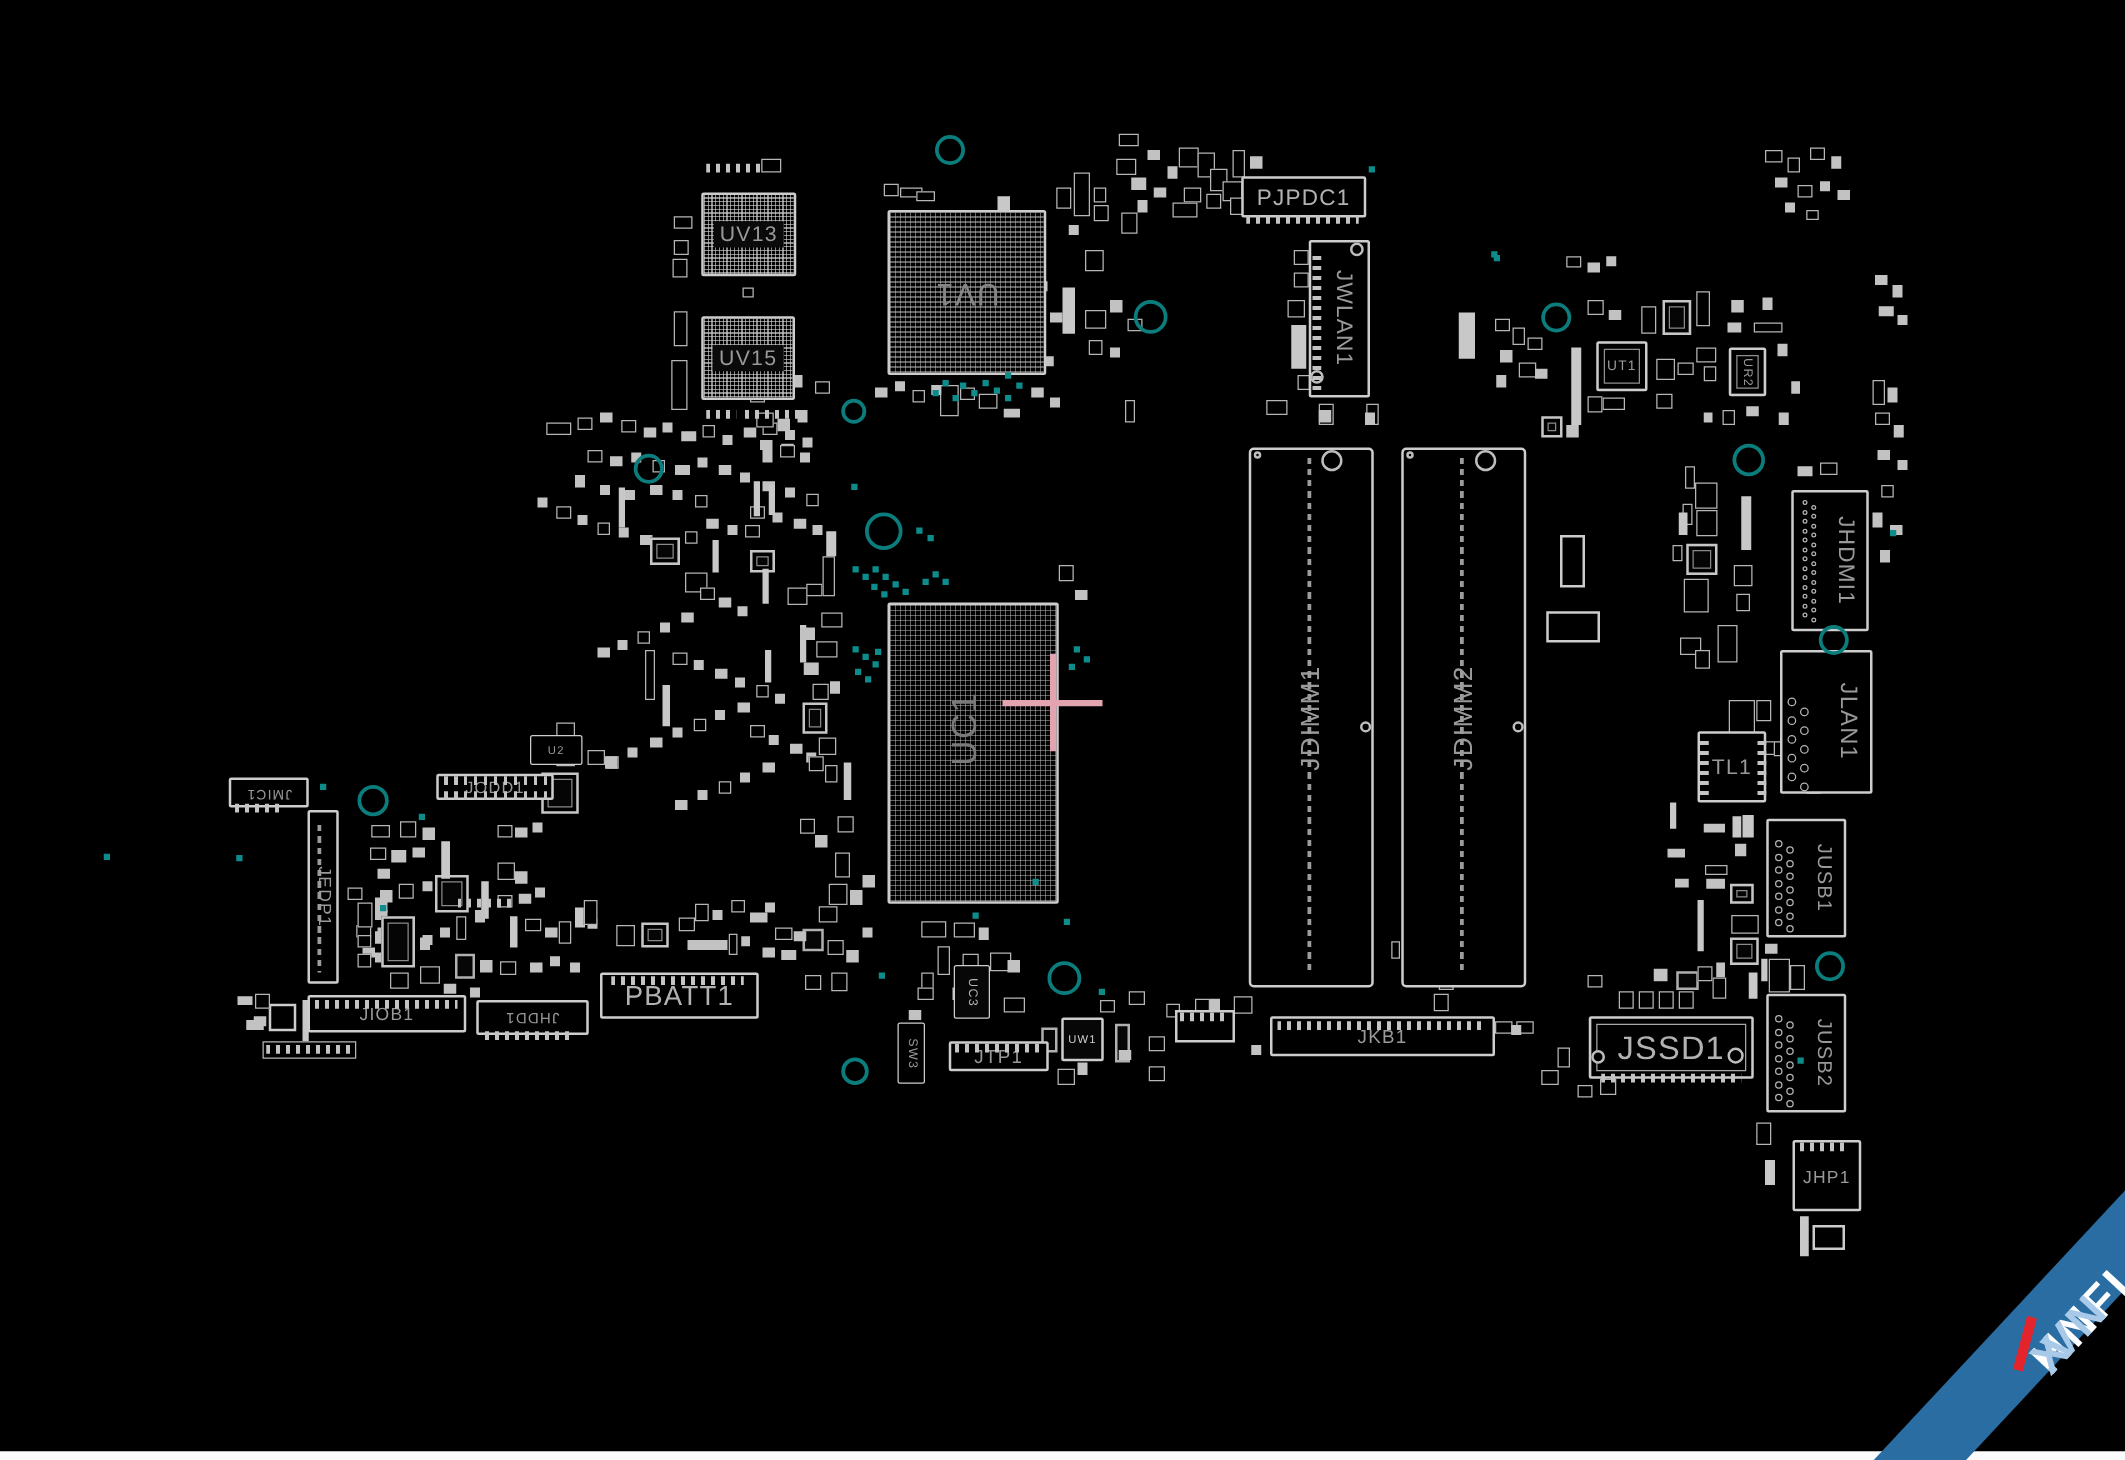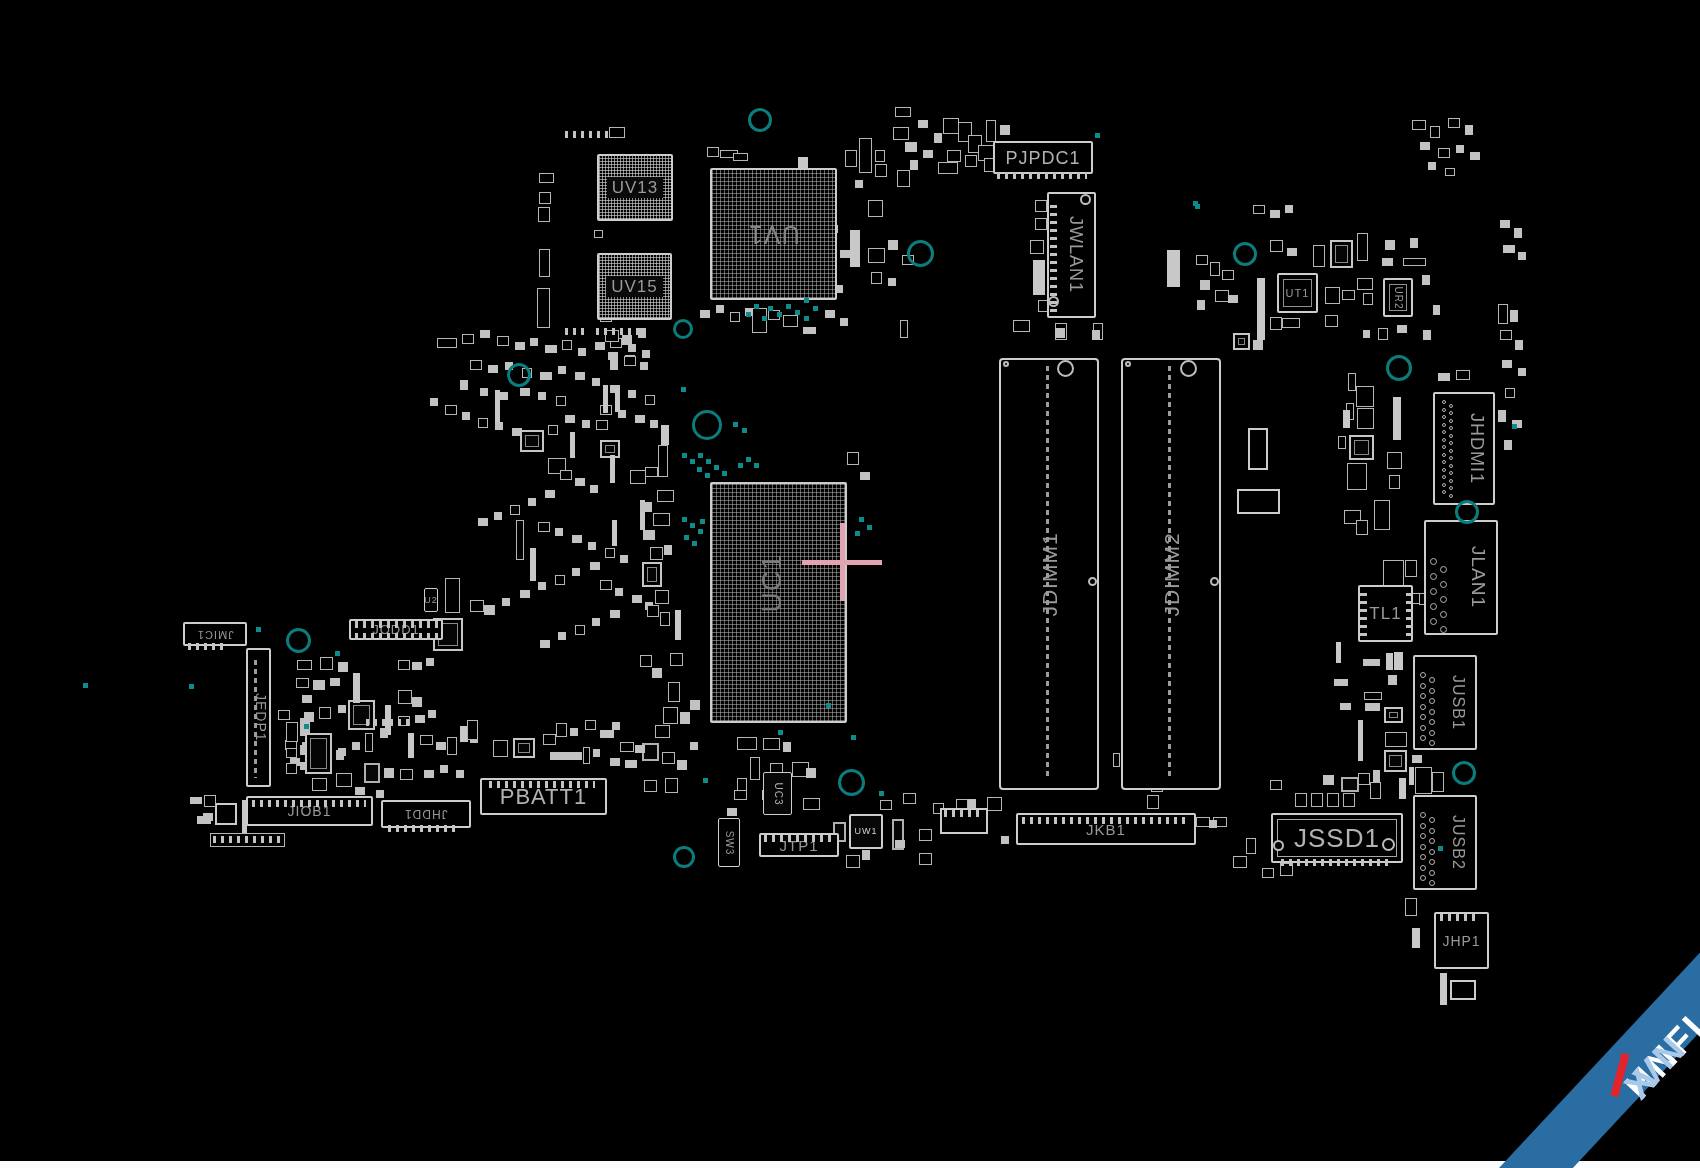--- a/index.html
+++ b/index.html
@@ -17,21 +17,21 @@
   .b1{border-width:1px;}
   .dark{background:#070707;}
   .r3{border-radius:4px;}
   .qfn{box-shadow:inset 0 0 0 4px #000,inset 0 0 0 5px #8f8f8f;}
   .inner{box-shadow:inset 0 0 0 4px #000,inset 0 0 0 5px #a8a8a8;}
   .grid{background-image:
     repeating-linear-gradient(0deg,rgba(195,195,195,.5) 0 1px,transparent 1px 4px),
     repeating-linear-gradient(90deg,rgba(195,195,195,.5) 0 1px,transparent 1px 4px);}
   .grid-fine{background-image:
     repeating-linear-gradient(0deg,rgba(210,210,210,.65) 0 1px,transparent 1px 3px),
-    repeating-linear-gradient(90deg,rgba(210,210,210,.65) 0 1px,transparent 1px 3px); margin-left: 36px;}
+    repeating-linear-gradient(90deg,rgba(210,210,210,.65) 0 1px,transparent 1px 3px);}
   .lab{position:static;white-space:nowrap;line-height:1;letter-spacing:1px;}
   .labband{background:#0a0a0a;padding:2px 5px;}
   .rv{writing-mode:vertical-rl;}
   .r90{transform:rotate(90deg);}
   .rm90{transform:rotate(-90deg);}
   .r180{transform:rotate(180deg);}
   .hole{border:3px solid #0c7d7d;border-radius:50%;background:transparent;}
   .dot{background:#0e8c8c;width:5px;height:5px;}
   .gc{border:2px solid #bdbdbd;border-radius:50%;background:#000;}
   .pc{border:1px solid #b5b5b5;border-radius:50%;background:#000;}
@@ -583,21 +583,21 @@
     </div>
     <div class="comp " style="left: 349px; top: 619px; width: 94px; height: 21px;">
       <span class="lab" style="font-size: 13px; color: rgb(153, 153, 153);">JODD1</span>
     </div>
     <div class="comp " style="left: 183px; top: 622px; width: 64px; height: 24px;">
       <span class="lab r180" style="font-size: 11px; color: rgb(153, 153, 153);">JMIC1</span>
     </div>
     <div class="comp " style="left: 381px; top: 800px; width: 90px; height: 28px;">
       <span class="lab r180" style="font-size: 12px; color: rgb(153, 153, 153);">JHDD1</span>
     </div>
-    <div class="comp b1" style="left: 424px; top: 588px; width: 14px; height: 24px;">
+    <div class="comp b1" style="left: 424px; top: 588px; width: 42px; height: 24px;">
       <span class="lab" style="font-size: 9px; color: rgb(153, 153, 153);">U2</span>
     </div>
     <div class="hole" style="left: 748px; top: 108px; width: 24px; height: 24px; border-color: rgb(12, 125, 125);"></div>
     <div class="hole" style="left: 906.5px; top: 239.5px; width: 27px; height: 27px; border-color: rgb(12, 125, 125);"></div>
     <div class="hole" style="left: 1233px; top: 242px; width: 24px; height: 24px; border-color: rgb(12, 125, 125);"></div>
     <div class="hole" style="left: 1386px; top: 355px; width: 26px; height: 26px; border-color: rgb(12, 125, 125);"></div>
     <div class="hole" style="left: 1455px; top: 500px; width: 24px; height: 24px; border-color: rgb(12, 125, 125);"></div>
     <div class="hole" style="left: 1452px; top: 761px; width: 24px; height: 24px; border-color: rgb(12, 125, 125);"></div>
     <div class="hole" style="left: 837.5px; top: 768.5px; width: 27px; height: 27px; border-color: rgb(12, 125, 125);"></div>
     <div class="hole" style="left: 673px; top: 846px; width: 22px; height: 22px; border-color: rgb(12, 125, 125);"></div>

